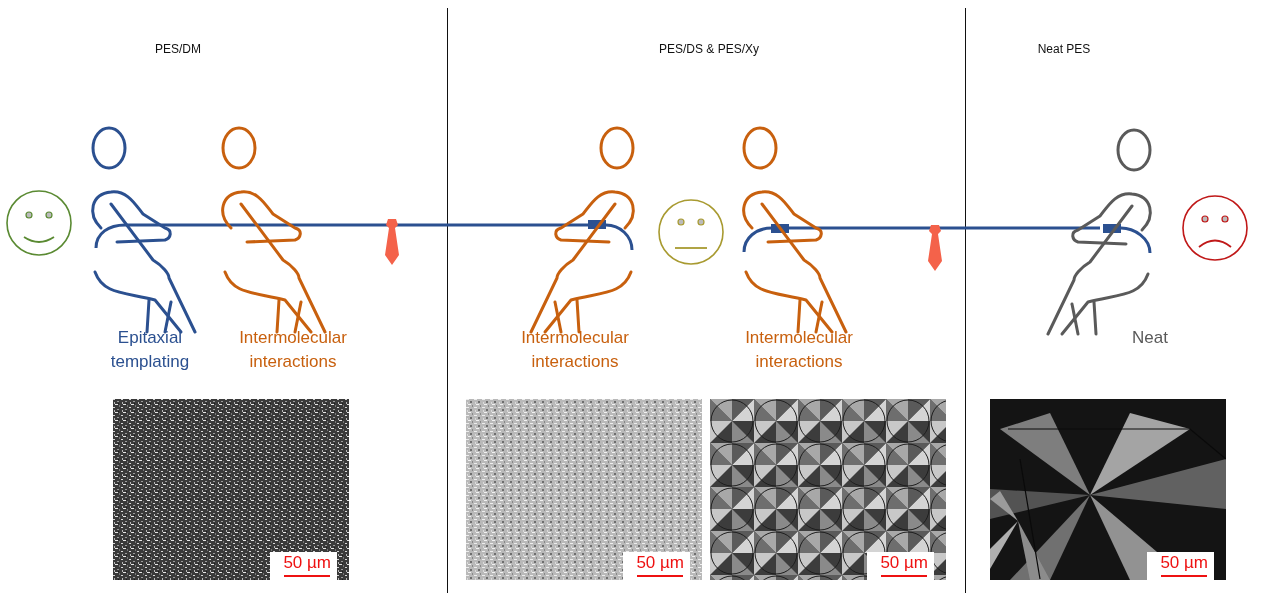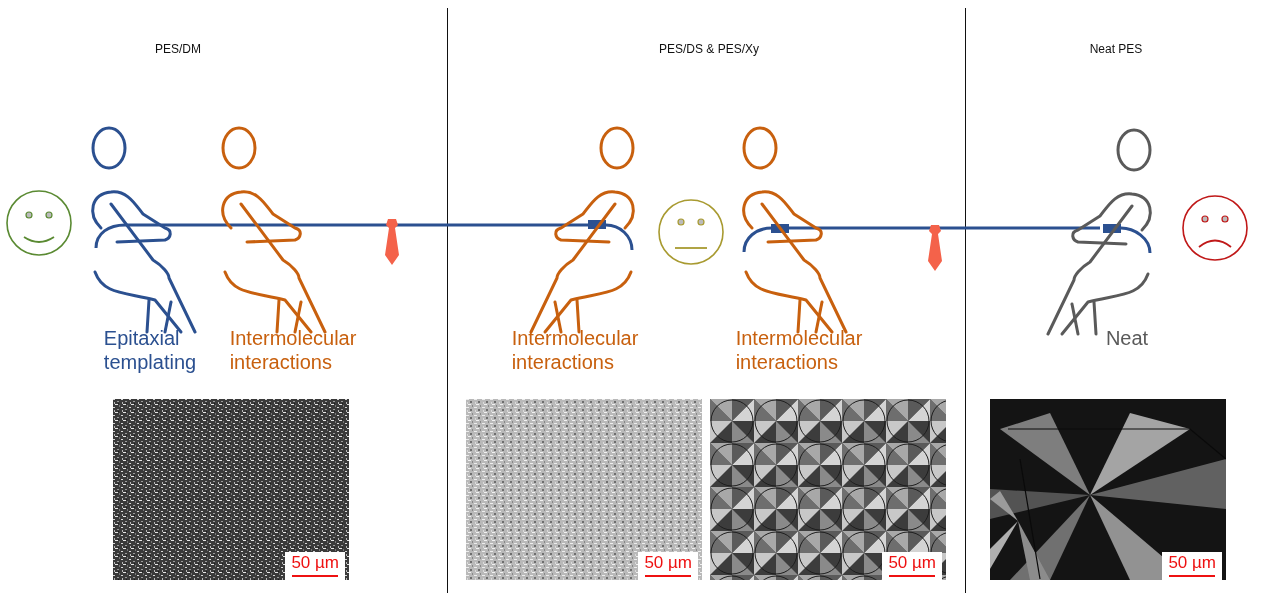--- a/index.html
+++ b/index.html
@@ -1,31 +1,31 @@
 <!DOCTYPE html>
 <html><head>
 <meta charset="utf-8">
 <style>
   html, body { margin: 0; padding: 0; background: #ffffff; }
   body { width: 1274px; height: 601px; position: relative; overflow: hidden; font-family: "Liberation Sans", sans-serif; }
   .title { position: absolute; top: 42px; font-size: 12px; color: #111; transform: translateX(-50%); white-space: nowrap; }
   .divider { position: absolute; top: 8px; width: 1px; height: 585px; background: #111; }
-  .label { position: absolute; font-size: 20px; line-height: 24px; transform: translateX(-50%); white-space: nowrap; }
+  .label { position: absolute; font-size: 17px; line-height: 24px; text-align: center; transform: translateX(-50%); white-space: nowrap; }
   .micro { position: absolute; overflow: hidden; }
-  .scalebar { position: absolute; right: 4px; bottom: 0; background: #fff; padding: 2px 6px 3px 6px; text-align: center; }
+  .scalebar { position: absolute; right: 12px; bottom: 0; background: #fff; padding: 2px 6px 3px 13px; text-align: center; }
   .scalebar span { display: block; font-size: 17px; line-height: 18px; }
   .scalebar i { display: block; height: 2px; margin: 3px auto 0 auto; width: 46px; }
   svg.scene { position: absolute; left: 0; top: 0; }
 </style>
 </head>
 <body>
 
 <div class="title" style="left:178px;">PES/DM</div>
 <div class="title" style="left:709px;">PES/DS &amp; PES/Xy</div>
-<div class="title" style="left:1116px;">Neat PES</div>
+<div class="title" style="left:1064px;">Neat PES</div>
 
 <div class="divider" style="left:447px;"></div>
 <div class="divider" style="left:965px;"></div>
 
 <svg class="scene" width="1274" height="601" viewBox="0 0 1274 601">
   <defs>
 
     <g id="fig-left" fill="none" stroke-width="3" stroke-linecap="round" stroke-linejoin="round">
       <ellipse cx="0" cy="0" rx="16" ry="20"></ellipse>
       <path d="M-8,80 C-22,66 -18,46 2,44 C18,42 26,56 34,66 L56,80 C64,82 62,90 56,92 L8,94"></path>
@@ -145,21 +145,21 @@
   <div>interactions</div>
 </div>
 <div class="label" style="left:575px; top:326px; color:#c8600e;">
   <div>Intermolecular</div>
   <div>interactions</div>
 </div>
 <div class="label" style="left:799px; top:326px; color:#c8600e;">
   <div>Intermolecular</div>
   <div>interactions</div>
 </div>
-<div class="label" style="left:1127px; top:326px; color:#5a5a5a;">
+<div class="label" style="left:1150px; top:326px; color:#5a5a5a;">
   <div>Neat</div>
 </div>
 
 <div class="micro" style="left:113px; top:399px; width:236px; height:181px;">
   <svg width="236" height="181">
       <rect width="236" height="181" fill="url(#noise-dark)"></rect>
     </svg>
   <div class="scalebar">
     <span style="color:#ee1111;">50 µm</span>
     <i style="background:#ee1111;"></i>

